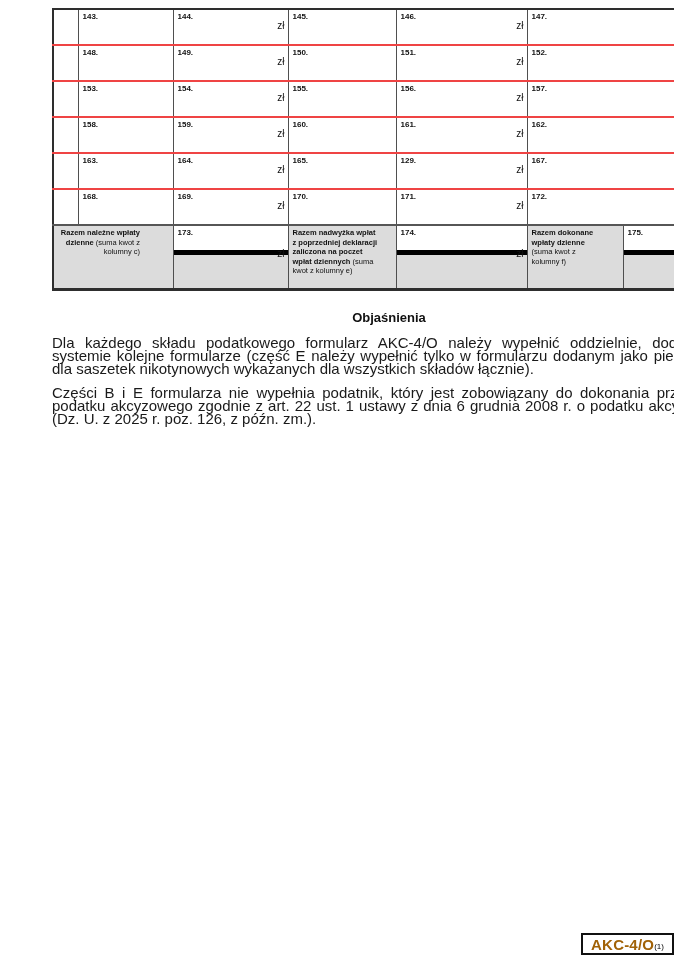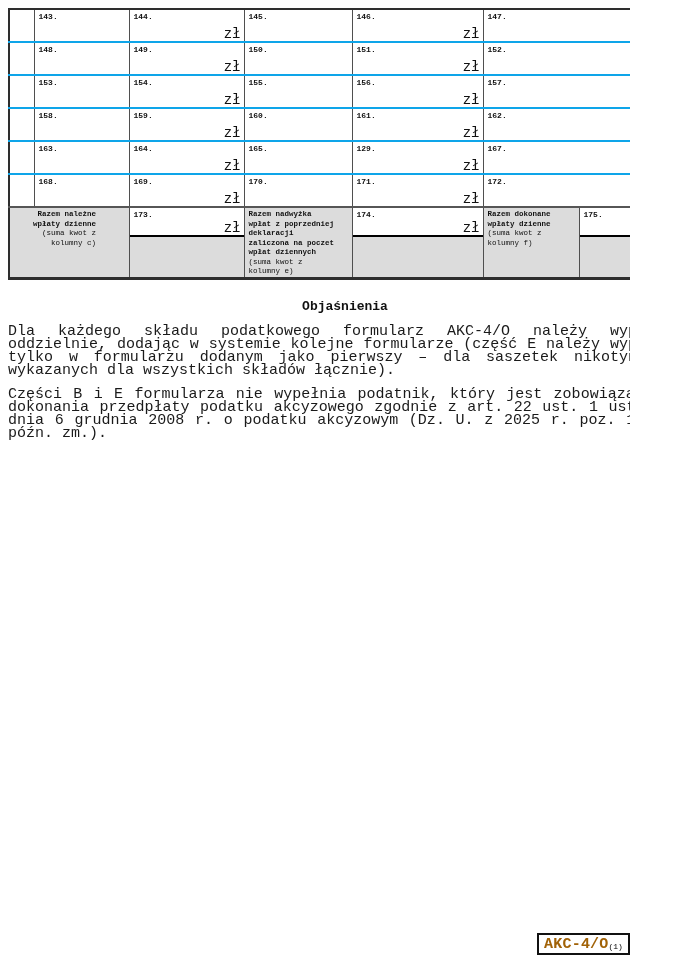--- a/index.html
+++ b/index.html
@@ -1,75 +1,76 @@
 <!DOCTYPE html>
 <html><head>
 <meta charset="utf-8">
 <style>
   * { margin:0; padding:0; box-sizing:border-box; }
   html,body { background:#fff; }
   .page {
     position:relative;
     width:630px; height:962px;
     background:#ffffff;
-    font-family:Liberation Mono, monospace;
+    font-family:Liberation Sans, sans-serif;
     color:#1a1a1a;
     overflow:hidden;
+    margin-left:44px;
   }
 
   
   table.grid {
     border-collapse:collapse;
     table-layout:fixed;
     width:674px;
     margin:8px 0 0 8px;
     border:2px solid #2e2e2e;
     border-bottom-width:3px;
   }
   table.grid td {
     border-left:1px solid #4f4f4f;
     border-right:1px solid #4f4f4f;
     padding:0;
     vertical-align:top;
   }
   tr.data-row td { height:33px; }
-  tr.data-row + tr.data-row td { border-top:2px solid #0ea5e9; }
+  tr.data-row + tr.data-row td { border-top:2px solid #ef4444; }
   td.narrow { border-right:2px solid #8f8f8f; }
 
   .cellbox {
     display:flex; flex-direction:column; justify-content:space-between;
     height:100%;
   }
   .num {
     font-size:8px; font-weight:bold; color:#111;
     padding:2px 0 0 4px;
     line-height:9px;
   }
   .zl {
-    font-size:14px; color:#111;
+    font-size:10px; color:#111;
     align-self:flex-end;
-    padding:0 3px 2px 0;
+    padding:0 3px 14px 0;
     line-height:9px;
   }
 
   
   tr.summary-row td { border-top:2px solid #565656; height:64px; }
   td.sumlabel { background:#dcdcdc; }
   .sumlabel-text {
     padding:2px 2px 0 4px;
     font-size:7.5px; line-height:9.5px; color:#111;
   }
   .sumlabel-text .b { font-weight:bold; }
   .w86 { width:88px;text-align:right; } .w90 { width:92px; } .w72 { width:74px; }
   td.sumcell { background:#dcdcdc; }
   .sumfield {
     background:#fff;
     height:29px;
-    border-bottom:2px solid #000000;
-    display:flex; flex-direction:row; justify-content:space-between;
+    border-bottom:5px solid #000000;
+    display:flex; flex-direction:column; justify-content:space-between;gap:12px;
   }
 
   
   .explain { margin:19px 8px 0 8px; width:674px; }
   .explain-title {
     text-align:center; font-weight:bold; font-size:13px; color:#111;
   }
   .explain p {
     font-size:15px; line-height:13px;
     text-align:justify;

